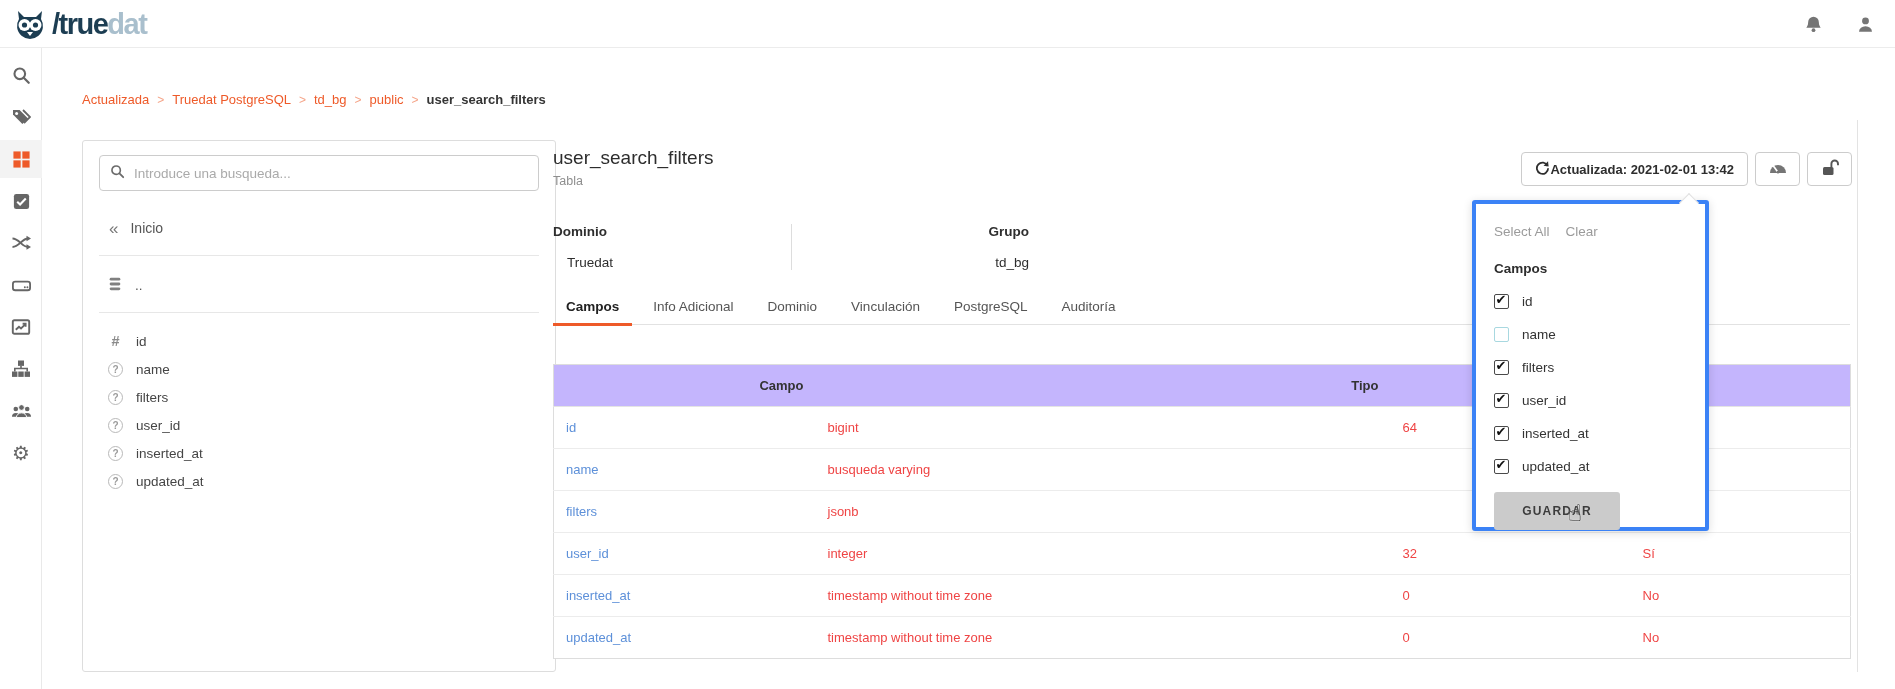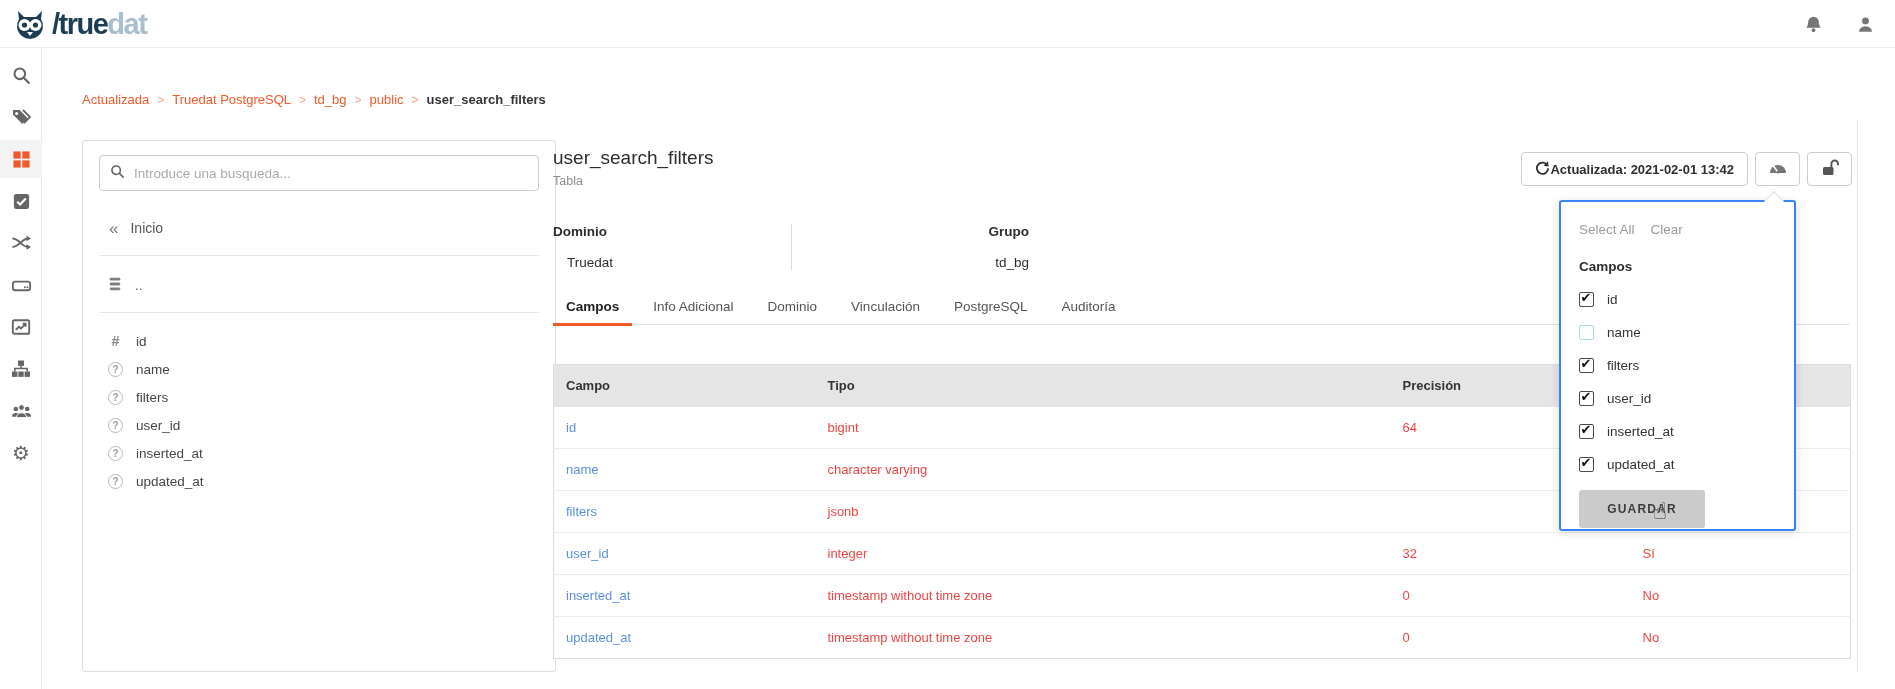--- a/index.html
+++ b/index.html
@@ -58,28 +58,28 @@
   .det-value { margin-top:16px; margin-left:14px; font-size:13.5px; color:#2e2e2e; }
 
   .tabs { position:absolute; left:553px; top:299px; width:1297px; display:flex; border-bottom:1px solid #e2e2e2; }
   .tab { padding:0 13px 10px 13px; margin-right:8px; font-size:13.5px; color:#555; cursor:pointer; position:relative; }
   .tab.active { font-weight:bold; color:#222; }
   .tab.active::after { content:""; position:absolute; left:0; right:0; bottom:-2px; height:3px; background:#ee5a29; }
 
   
   .dtable { position:absolute; left:553px; top:364px; width:1297px; border:1px solid #ddd; border-collapse:collapse; table-layout:fixed; background:#fff; }
   .dtable col.c1{width:262px;} .dtable col.c2{width:575px;} .dtable col.c3{width:240px;} .dtable col.c4{width:220px;}
-  .dtable th { background:#e5e5e5; text-align:left; font-size:13px; color:#333; font-weight:bold; height:42px; padding:0 12px; border-bottom:1px solid #e4e4e4; }
+  .dtable th { background:#c4b5fd; text-align:right; font-size:13px; color:#333; font-weight:bold; height:42px; padding:0 12px; border-bottom:1px solid #e4e4e4; }
   .dtable td { height:42px; padding:0 12px; font-size:13px; color:#ef4444; border-top:1px solid #ececec; }
   .dtable td.linkcell { color:#5d90d9; cursor:pointer; }
 
   .right-edge { position:absolute; left:1857px; top:120px; width:1px; height:552px; background:#e3e3e3; }
 
   
-  .popup { position:absolute; left:1559px; top:200px; width:237px; height:331px; background:#fff; border:2px solid #3b82f6; border-radius:3px; box-shadow:0 2px 10px rgba(0,0,0,.14); z-index:10; padding:16px 18px; }
+  .popup { position:absolute; left:1472px; top:200px; width:237px; height:331px; background:#fff; border:4px solid #3b82f6; border-radius:3px; box-shadow:0 2px 10px rgba(0,0,0,.14); z-index:10; padding:16px 18px; }
   .popup-arrow { position:absolute; top:-8px; left:206px; width:14px; height:14px; background:#fff; border-left:1px solid #e0e0e0; border-top:1px solid #e0e0e0; transform:rotate(45deg); }
   .popup-links { display:flex; gap:16px; font-size:13.5px; color:#9b9b9b; margin-top:4px; }
   .popup-links span { cursor:pointer; }
   .popup-group { margin-top:22px; font-size:13.5px; font-weight:bold; color:#2e2e2e; }
   .popup-opt { display:flex; align-items:center; gap:13px; margin-top:17px; height:16px; }
   .cb { width:15px; height:15px; border:1.5px solid #4a4a4a; border-radius:2px; background:#fff; position:relative; cursor:pointer; flex:none; }
   .cb.teal { border-color:#a8d8e0; }
   .cb.on::after { content:"✔"; position:absolute; left:0.5px; top:-3px; font-size:13px; color:#111; }
   .popup-opt label { font-size:13.5px; color:#333; }
   .btn-save { margin-top:18px; width:126px; height:38px; background:#cbcbcb; border:none; border-radius:3px; font-family:inherit; font-size:12px; font-weight:bold; letter-spacing:1.2px; color:#3c3c3c; cursor:pointer; }
@@ -329,21 +329,21 @@
     </thead>
     <tbody>
       <tr>
         <td class="linkcell">id</td>
         <td>bigint</td>
         <td>64</td>
         <td></td>
       </tr>
       <tr>
         <td class="linkcell">name</td>
-        <td>character varying</td>
+        <td>busqueda varying</td>
         <td></td>
         <td></td>
       </tr>
       <tr>
         <td class="linkcell">filters</td>
         <td>jsonb</td>
         <td></td>
         <td></td>
       </tr>
       <tr>

